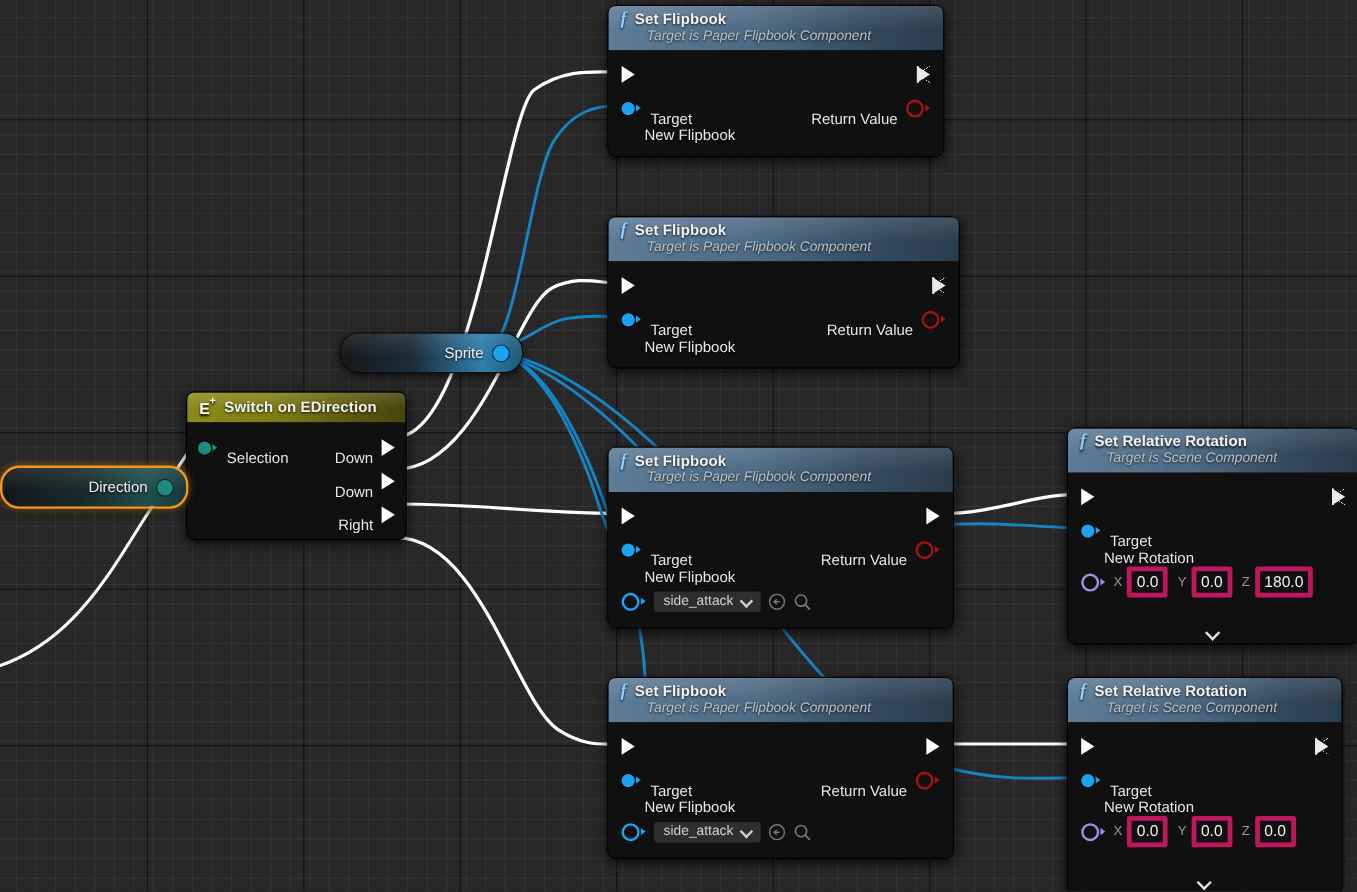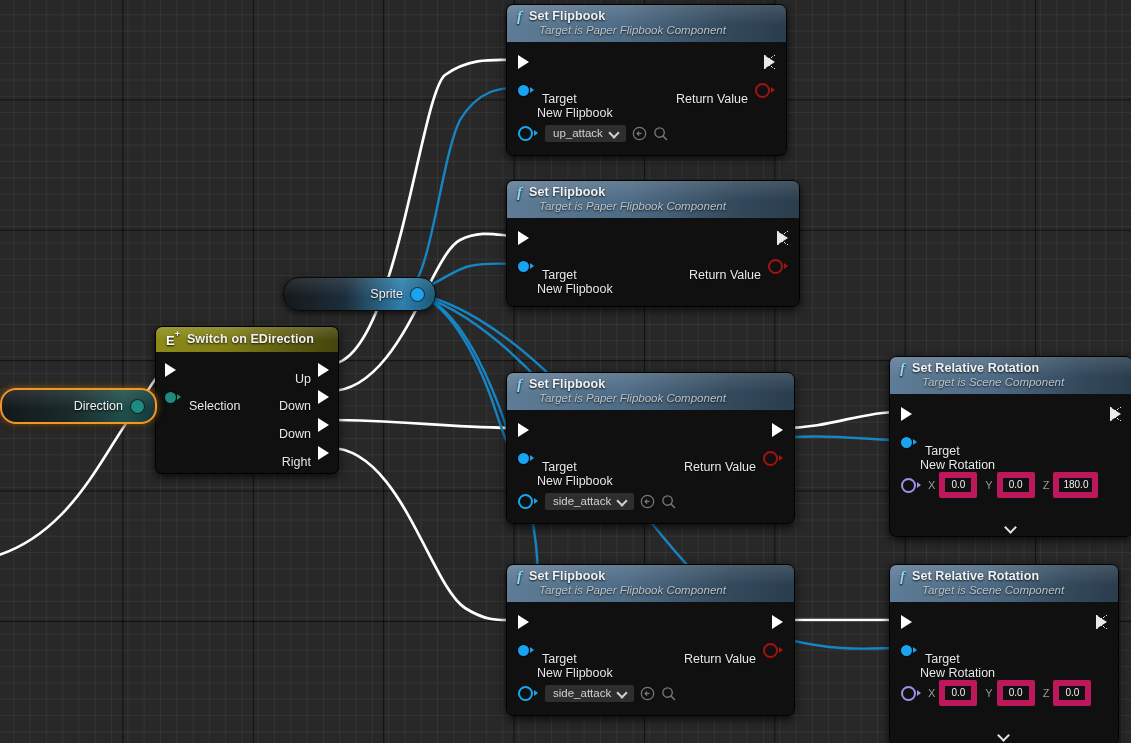--- a/index.html
+++ b/index.html
@@ -92,22 +92,22 @@
          padding:2px 7px 3px 8px;min-width:64px;}
   .combo span{font-size:11.5px;color:#d2d2d2;}
   .chev{width:9px;height:9px;position:relative;}
   .chev:before{content:"";position:absolute;left:0;top:1px;width:6px;height:6px;
     border-right:2px solid #cfcfcf;border-bottom:2px solid #cfcfcf;transform:rotate(45deg);}
   .micon{width:15px;height:15px;opacity:.55;}
 
   
   .vec{display:flex;align-items:center;gap:3px;margin-left:2px;}
   .vec .ax{font-size:11px;color:#9a9a9a;margin-right:1px;}
-  .vfield{border:6px solid #be185d;border-radius:2px;background:transparent;
-          padding:1px 4px 2px 4px;font-size:10px;color:#f0f0f0;min-width:18px;text-align:center;}
+  .vfield{border:4px solid #be185d;border-radius:2px;background:transparent;
+          padding:1px 4px 2px 4px;font-size:13px;color:#f0f0f0;min-width:18px;text-align:center;}
   .expander{position:absolute;bottom:2px;left:0;right:0;display:flex;justify-content:center;}
   .expander .cv{width:11px;height:11px;position:relative;}
   .expander .cv:before{content:"";position:absolute;left:0;top:0;width:7px;height:7px;
     border-right:2.2px solid #e2e2e2;border-bottom:2.2px solid #e2e2e2;transform:rotate(45deg);}
 
   
   .bean{position:absolute;z-index:11;height:32px;border-radius:16px;display:flex;align-items:center;
         padding:0 11px 0 14px;}
   .bean .bt{font-size:12.5px;color:#f2f2f2;text-shadow:0 1px 2px #000;margin-right:8px;}
   .bean.sprite{background:
@@ -166,26 +166,20 @@
 
   <div class="node" style="left:155px;top:326px;width:182px;">
     <div class="hdr olive">
       <div class="tline">
         <span class="eicon">E<sup>+</sup></span>
         <span class="title">Switch on EDirection</span>
       </div>
     </div>
     <div class="body" style="padding:6px 0 8px 0;">
 
-      <div class="row" style="padding:0 9px;">
-        <span class="exec"></span>
-        <div style="flex:1"></div>
-        <span class="lbl">Up</span>
-        <span class="exec" style="margin-left:7px;"></span>
-      </div>
 
       <div class="row" style="padding:0 9px;margin-top:3px;">
         <span class="pinwrap">
           <span class="dot enum"></span>
             <span class="arr e"></span>
         </span>
         <span class="lbl" style="margin-left:8px;">Selection</span>
         <div style="flex:1"></div>
         <span class="lbl">Down</span>
         <span class="exec" style="margin-left:7px;"></span>
@@ -225,40 +219,20 @@
         <span class="lbl" style="margin-left:8px;">Target</span>
         <div style="flex:1"></div>
         <span class="lbl">Return Value</span>
         <span class="pinwrap" style="margin-left:7px;">
           <span class="dot ret"></span>
             <span class="arr r"></span>
         </span>
       </div>
       <div style="padding:4px 11px 0 11px;">
         <div class="nfLabel" style="margin-left:19px;">New Flipbook</div>
-        <div class="row" style="margin-top:1px;">
-          <span class="pinwrap">
-            <span class="dot obj"></span>
-              <span class="arr b"></span>
-          </span>
-          <div class="selector" style="margin-left:7px;">
-            <div class="combo">
-              <span>up_attack</span>
-              <span class="chev"></span>
-            </div>
-            <svg class="micon" viewBox="0 0 16 16">
-              <circle cx="8" cy="8" r="6.6" fill="none" stroke="#cfcfcf" stroke-width="1.3"></circle>
-              <path d="M10 8 H5.6 M7.4 6.2 L5.4 8 L7.4 9.8" fill="none" stroke="#cfcfcf" stroke-width="1.3" stroke-linecap="round"></path>
-            </svg>
-            <svg class="micon" viewBox="0 0 16 16">
-              <circle cx="7" cy="7" r="5" fill="none" stroke="#cfcfcf" stroke-width="1.4"></circle>
-              <path d="M10.6 10.6 L14.4 14.4" stroke="#cfcfcf" stroke-width="1.6" stroke-linecap="round"></path>
-            </svg>
-          </div>
-        </div>
       </div>
     </div>
   </div>
 
   <div class="node fn" style="left:506px;top:180px;width:292px;">
     <div class="hdr blue">
       <div class="tline">
         <span class="ficon">f</span>
         <span class="title">Set Flipbook</span>
       </div>

